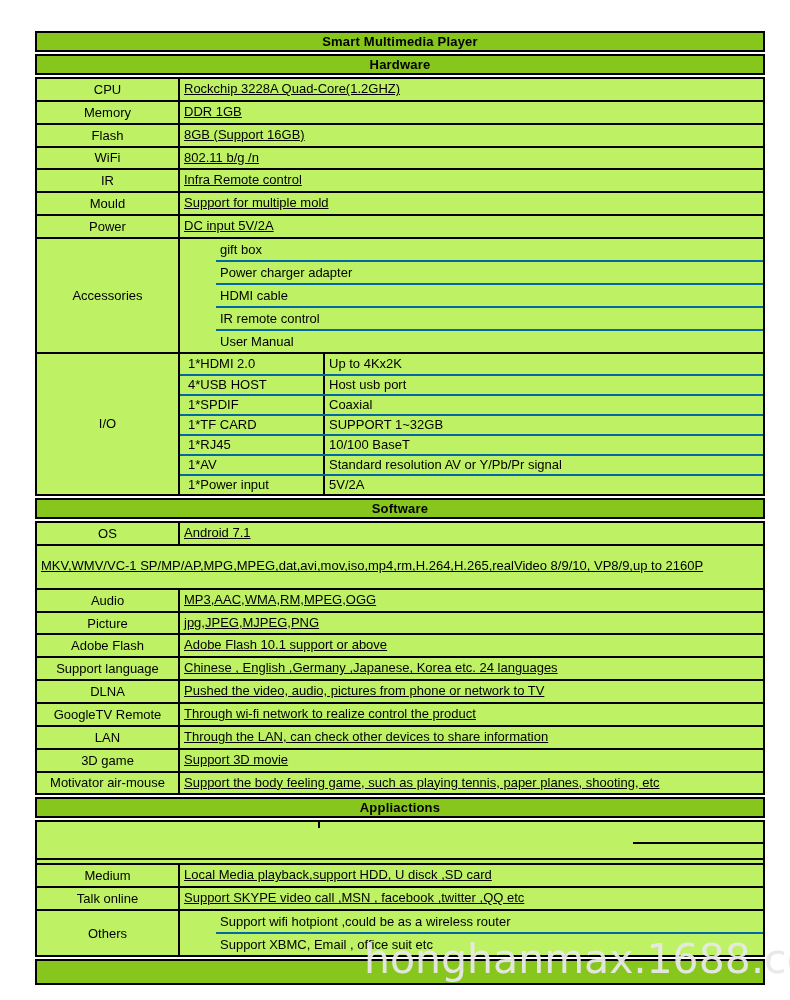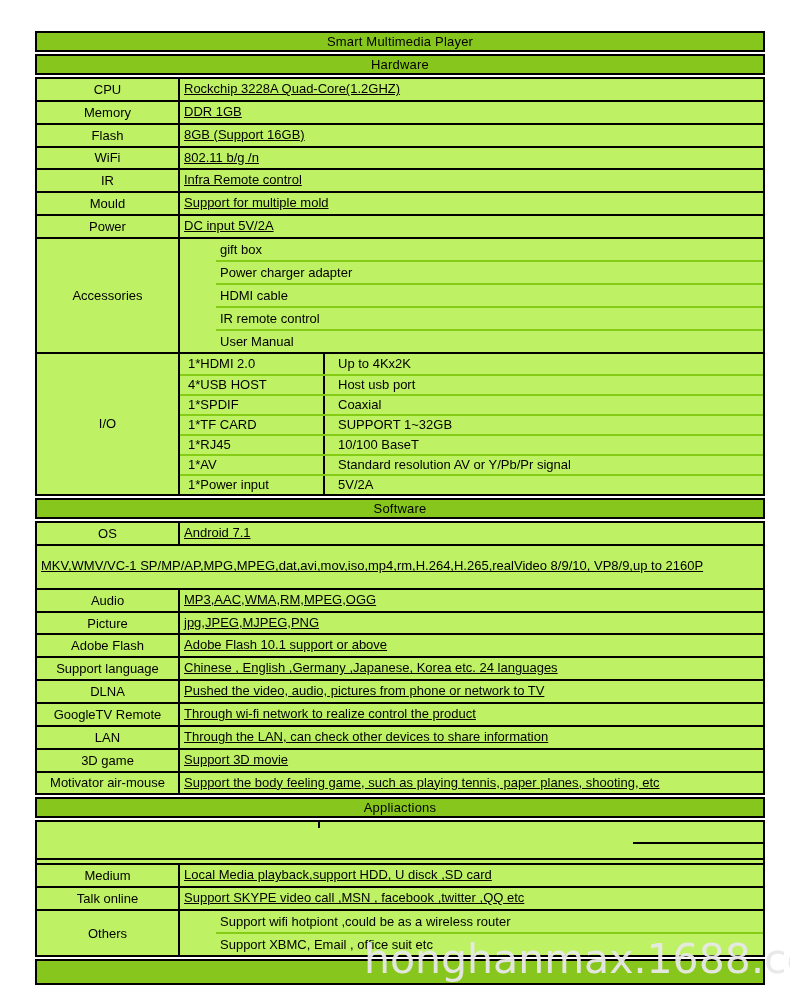--- a/index.html
+++ b/index.html
@@ -14,21 +14,21 @@
   .sheet {
     position:absolute; left:35px; top:31px; width:730px;
     font-size:13px;
   }
   .bar {
     box-sizing:border-box;
     border:2px solid #000;
     background:#87C71D;
     height:21px;
     display:flex; align-items:center; justify-content:center;
-    font-weight:normal;
+    font-weight:bold;
     margin-bottom:2px;
     letter-spacing:0.2px;
   }
   .tbl {
     box-sizing:border-box;
     border:2px solid #000;
     margin-bottom:2px;
     background:#bef264;
   }
   .row { display:flex; box-sizing:border-box; align-items:stretch; }
@@ -44,28 +44,28 @@
     padding:1px 4px; box-sizing:border-box; min-height:20px;
     line-height:1.45;
     text-decoration:underline;
   }
   .tall .val { min-height:42px; }
   .stack { flex:1; display:flex; flex-direction:column; }
   .srow {
     box-sizing:border-box; min-height:20px;
     display:flex; align-items:center; padding:3px 4px;margin-left:36px;
   }
-  .srow + .srow, .iorow + .iorow { border-top:2px solid #84cc16; }
+  .srow + .srow, .iorow + .iorow { border-top:2px solid #0369a1; }
   .iorow { box-sizing:border-box; min-height:20px; display:flex; padding:0; }
   .iorow .port {
     box-sizing:border-box; width:145px; flex:0 0 145px;
     border-right:2px solid #000;
     display:flex; align-items:center; padding:1px 8px;
   }
-  .iorow .desc { flex:1; display:flex; align-items:center; padding:1px 13px; }
+  .iorow .desc { flex:1; display:flex; align-items:center; padding:1px 4px; }
   .erow { min-height:36px; position:relative; }
   .erow .tick { position:absolute; left:281px; top:0; width:2px; height:6px; background:#000; }
   .erow .stray { position:absolute; right:0; top:20px; width:130px; height:2px; background:#000; }
   .thinrow { min-height:5px; }
   .footerbar { height:26px; margin-bottom:0; }
   .watermark {
     position:absolute; left:364px; top:937px;
     font-family:"DejaVu Sans",sans-serif;
     font-size:41px; line-height:1.1;
     color:rgba(232,232,232,0.95);

